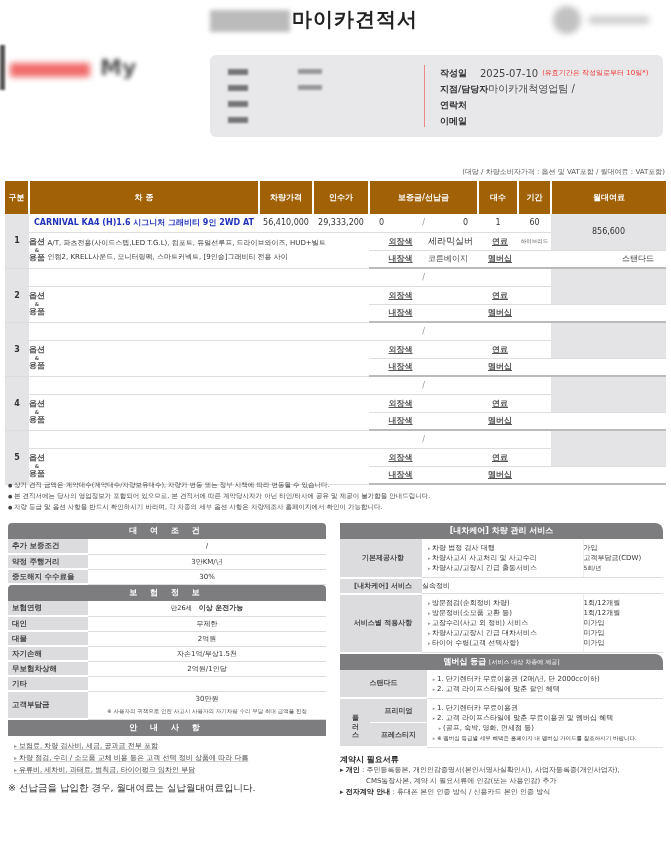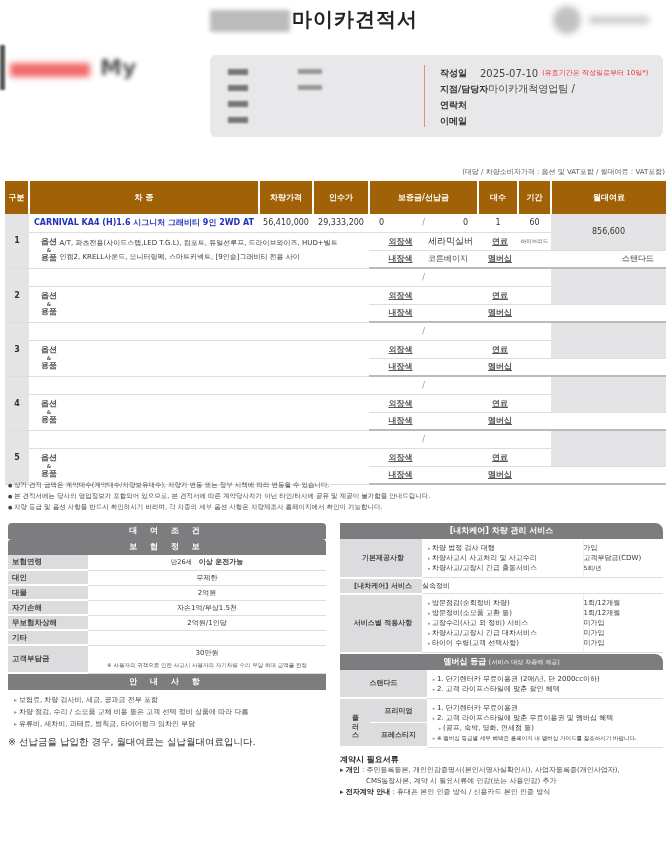--- a/index.html
+++ b/index.html
@@ -27,39 +27,39 @@
   .info .right .note { color: #e33; font-size: 7px; margin-left: 4px; }
   .vat-note { right: 6px; top: 167px; font-size: 7px; color: #555; }
   table { border-collapse: collapse; }
   .main-table { position: absolute; left: 5px; top: 181px; width: 661px; }
   .main-table th { background: #a16207; color: #fff; font-size: 8px; font-weight: bold; height: 33px; border-left: 2px solid #fff; }
   .main-table th:first-child { border-left: none; }
   .main-table td { font-size: 8px; border-bottom: 1px solid #ddd; height: 18px; text-align: center; }
   .num-cell { background: #e4e4e6; font-weight: bold; font-size: 9px; width: 24px; }
   .rent-cell { background: #e4e4e6; font-size: 9px; }
   .model { color: #2233bb; font-weight: bold; font-size: 7px; }
-  .opt-cell { text-align: left !important; padding-left: 12px; }
+  .opt-cell { text-align: left !important; padding-left: 0; }
   .opt-lab { font-weight: bold; color: #555; font-size: 8px; display: inline-block; width: 16px; text-align: center; line-height: 8px; vertical-align: middle; }
   .opt-text { display: inline-block; vertical-align: middle; font-size: 7px; line-height: 14px; color: #333; }
   .k-lab { text-align: left; padding-left: 4px; font-weight: bold; color: #555; font-size: 7.5px; text-decoration: underline; }
   .k-val { font-size: 7px; color: #444; }
   .group-sep td { border-bottom: 2px solid #bbb; }
   .notices { left: 8px; top: 480px; font-size: 6.5px; color: #444; line-height: 11px; }
   .notices li { list-style: none; }
   .notices li::before { content: "● "; font-size: 5px; }
   .left-panel { left: 8px; top: 523px; width: 318px; }
   .sec-head { background: #7d7d80; color: #fff; font-weight: bold; font-size: 8px; text-align: center; height: 16px; line-height: 16px; letter-spacing: 5px; border-radius: 4px 4px 0 0; }
   .kv { width: 100%; }
   .kv td { height: 15px; font-size: 7.5px; border-bottom: 2px solid #fff; }
   .kv .k { background: #dcdcde; width: 80px; padding-left: 4px; font-weight: bold; color: #444; }
   .kv .v { text-align: center; background: #fff; border-bottom: 1px solid #ddd; font-size: 7px; }
   .big { font-size: 10px; }
   .guide { font-size: 7px; color: #444; line-height: 11px; margin-top: 4px; padding-left: 6px; }
   .guide div::before { content: "▸ "; color: #999; font-size: 6px; }
-  .guide div { text-decoration-color: #ccc; }
+  .guide div { text-decoration: underline; text-decoration-color: #ccc; }
   .final-note { font-size: 9.5px; color: #333; margin-top: 6px; }
   .right-panel { left: 340px; top: 523px; width: 323px; }
   .svc td { font-size: 7px; border-bottom: 2px solid #fff; }
   .svc .k { background: #dcdcde; text-align: center; font-weight: bold; color: #444; width: 82px; }
   .svc .list { padding: 4px 6px; line-height: 10px; background: #fff; border-bottom: 1px solid #ddd; }
   .svc .list div::before { content: "▸ "; color: #999; font-size: 5px; }
   .svc .side { text-align: left; line-height: 10px; background: #fff; border-bottom: 1px solid #ddd; border-left: 1px solid #eee; }
   .mem .k2 { background: #dcdcde; text-align: center; font-weight: bold; color: #444; }
   .docs { font-size: 7px; line-height: 11px; color: #444; margin-top: 6px; }
   .docs .h { font-weight: bold; font-size: 8px; color: #222; }
@@ -272,20 +272,36 @@
 </table>
 
 <ul class="abs notices">
   <li>상기 견적 금액은 계약대수(계약대수/차량보유대수), 차량가 변동 또는 정부 시책에 따라 변동될 수 있습니다.</li>
   <li>본 견적서에는 당사의 영업정보가 포함되어 있으므로, 본 견적서에 따른 계약당사자가 아닌 타인/타사에 공유 및 제공이 불가함을 안내드립니다.</li>
   <li>차량 등급 및 옵션 사항을 반드시 확인하시기 바라며, 각 차종의 세부 옵션 사항은 차량제조사 홈페이지에서 확인이 가능합니다.</li>
 </ul>
 
 <div class="abs left-panel">
   <div class="sec-head">대 여 조 건</div>
+  <table class="kv">
+    <tbody>
+        <tr>
+          <td class="k">추가 보증조건</td>
+          <td class="v">/</td>
+        </tr>
+    <tr>
+          <td class="k">약정 주행거리</td>
+          <td class="v big">3만KM/년</td>
+        </tr>
+    <tr>
+          <td class="k">중도해지 수수료율</td>
+          <td class="v">30%</td>
+        </tr>
+  </tbody>
+    </table>
   <div class="sec-head">보 험 정 보</div>
   <table class="kv">
     <tbody>
         <tr>
           <td class="k">보험연령</td>
           <td class="v"><span style="font-size:6.5px">만26세</span> &nbsp; <b>이상 운전가능</b></td>
         </tr>
     <tr>
           <td class="k">대인</td>
           <td class="v">무제한</td>

